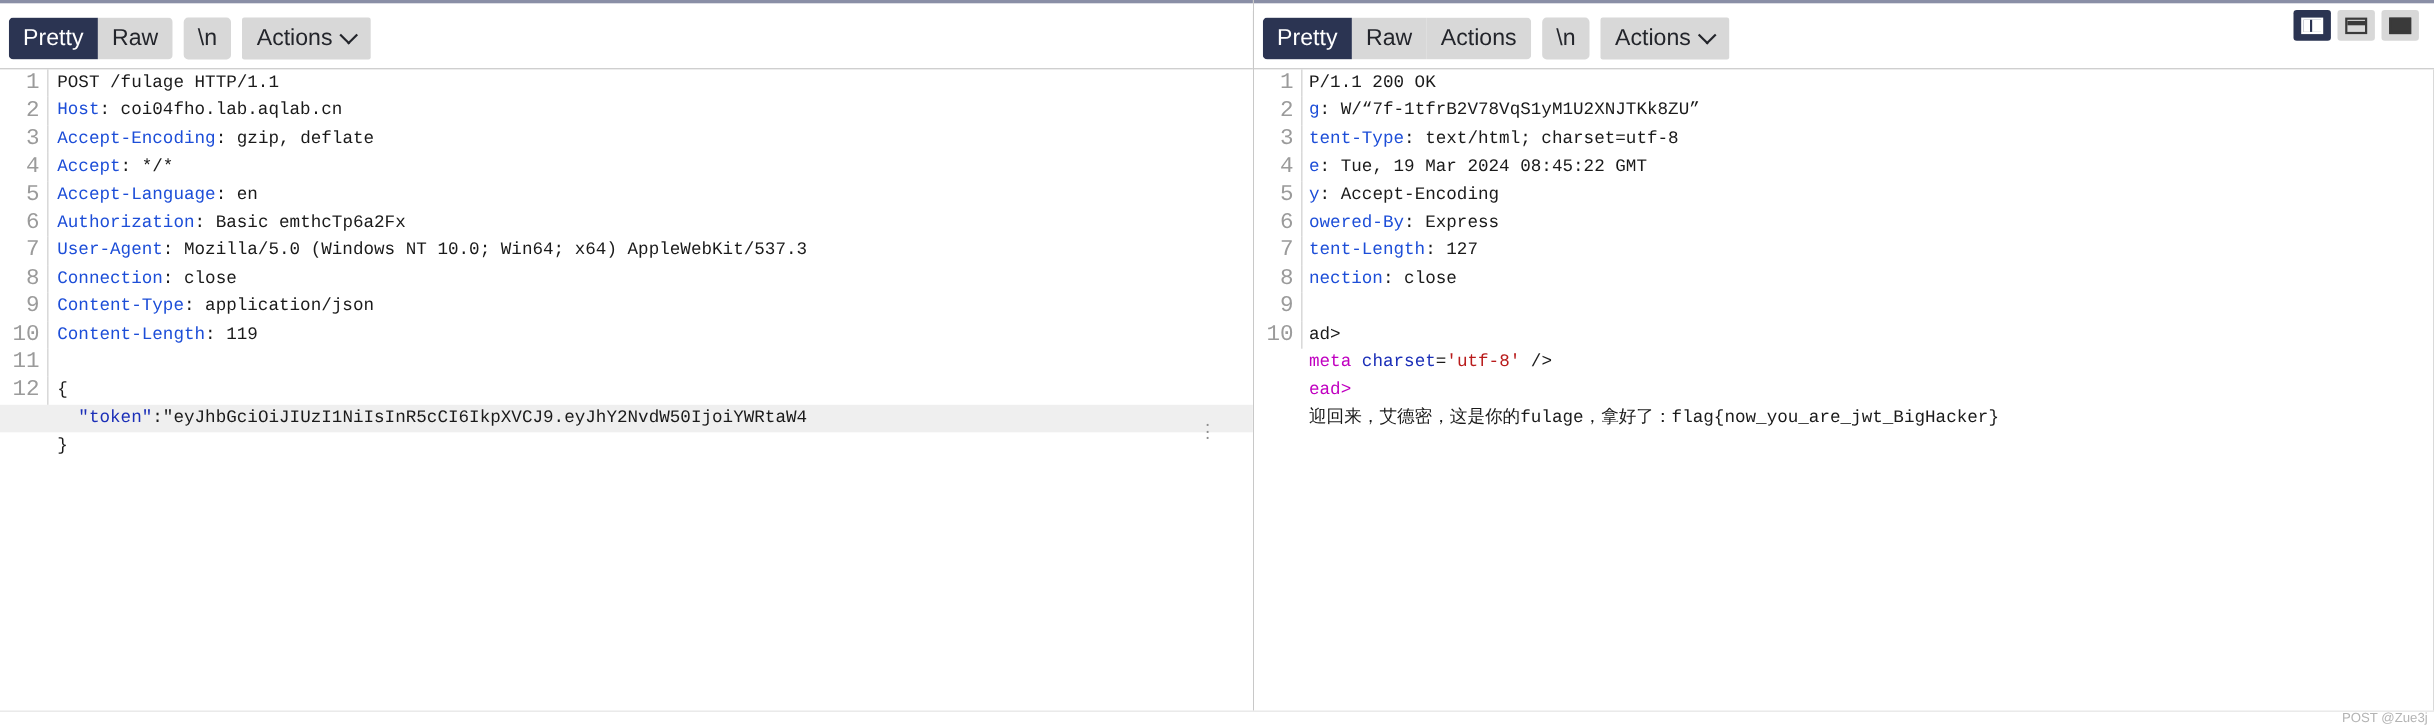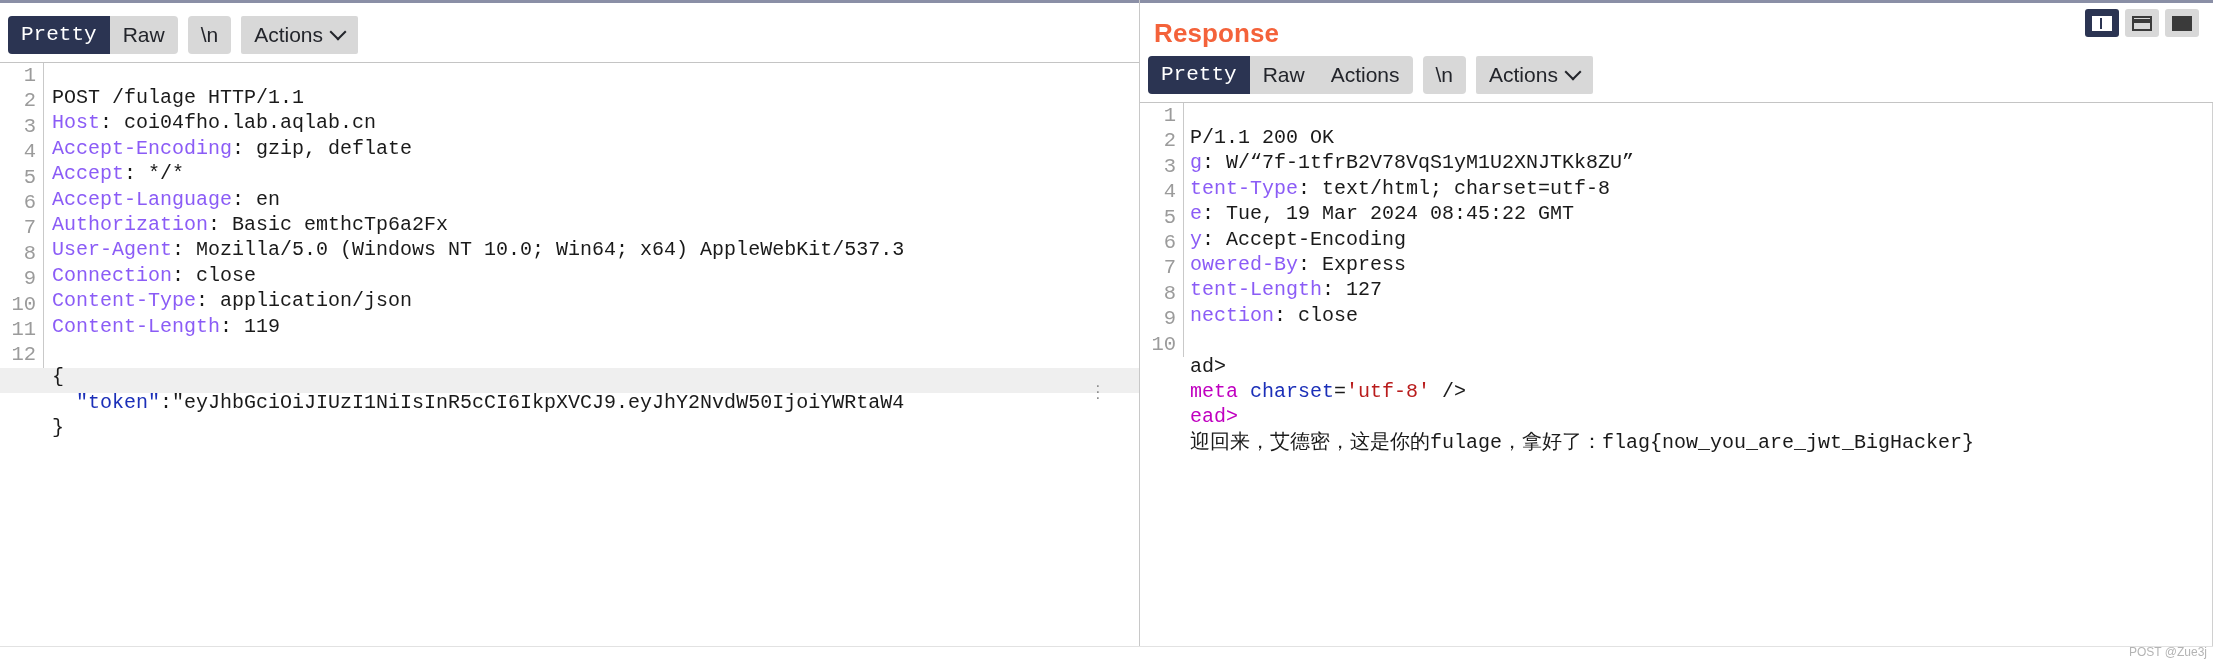--- a/index.html
+++ b/index.html
@@ -59,21 +59,20 @@
     line-height: 21px;
     padding: 8px 13px 9px;
     border: none;
     font-family: "Liberation Sans", sans-serif;
     white-space: nowrap;
     cursor: pointer;
   }
   .btn.active {
     background: #2b3452;
     color: #ffffff;
-    font-family: Liberation Mono, monospace;
   }
   .btn-single { border-radius: 4px; }
   .btn-actions {
     border-radius: 2px;
     display: flex;
     align-items: center;
     gap: 9px;
   }
   .chev {
     display: inline-block;
@@ -117,26 +116,25 @@
     border-right: 1px solid #c9c9c9;
     font-family: "Liberation Mono", monospace;
     font-size: 20.5px;
     line-height: 25.4px;
     user-select: none;
   }
   .code {
     padding-left: 8px;
     color: #1a1a1a;
     font-family: "Liberation Mono", monospace;
-    font-size: 20px;
+    font-size: 16px;
     line-height: 25.4px;
     white-space: pre;
-    margin-top: 22px;
-  }
-  .hdr { color: #8b5cf6; }
+  }
+  .hdr { color: #1d4ed8; }
   .plain { color: #1a1a1a; }
   .key { color: #1b2fb8; }
   .tag { color: #c000c0; }
   .attr { color: #1b2fb8; text-align: center; }
   .str { color: #b91c1c; }
 
   .editor-scroll {
     position: absolute;
     top: 0; left: 0; right: 0; bottom: 0;
     overflow: hidden;
@@ -260,21 +258,20 @@
       <div class="lbtn">
         <span class="lb-rows">
             <i></i>
           </span>
       </div>
       <div class="lbtn">
         <span class="lb-single"></span>
       </div>
     </div>
 
-    <div class="pane-title">Response</div>
 
     <div class="toolbar">
       <div class="seg">
         <button class="btn active">Pretty</button>
         <button class="btn">Raw</button>
         <button class="btn">Actions</button>
       </div>
       <button class="btn btn-single">\n</button>
       <button class="btn btn-actions">
         <span>Actions</span>

